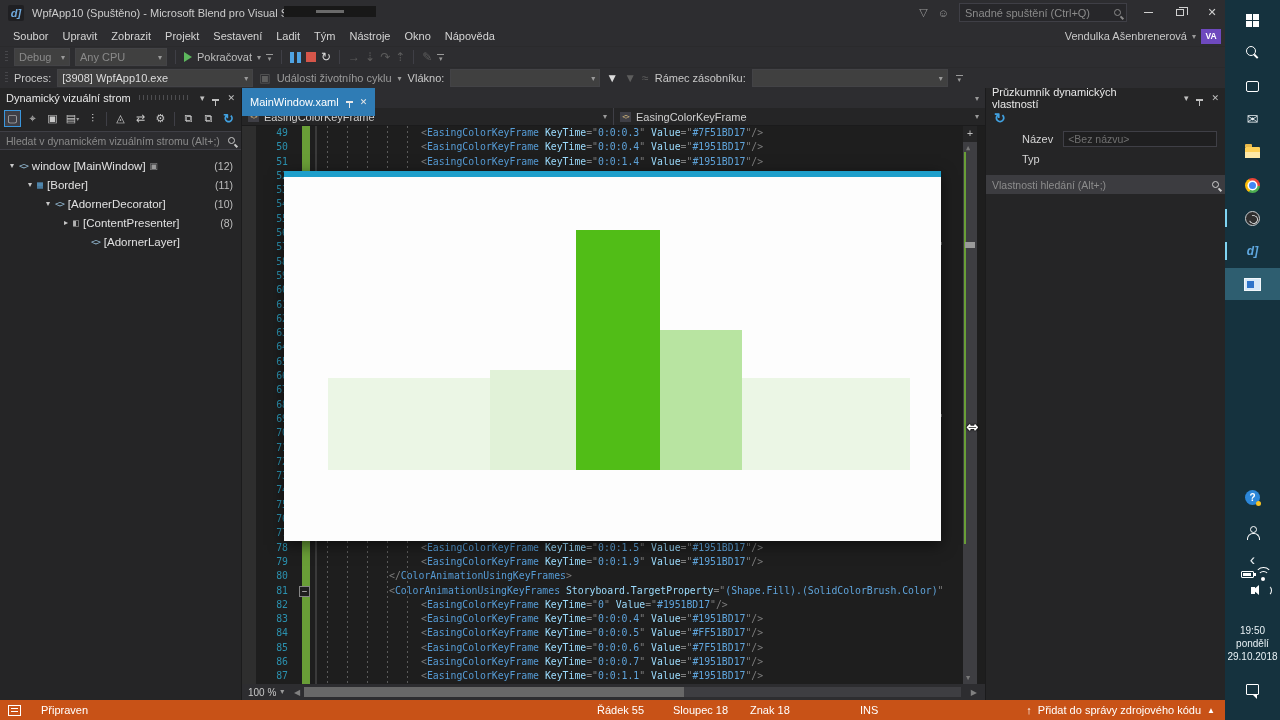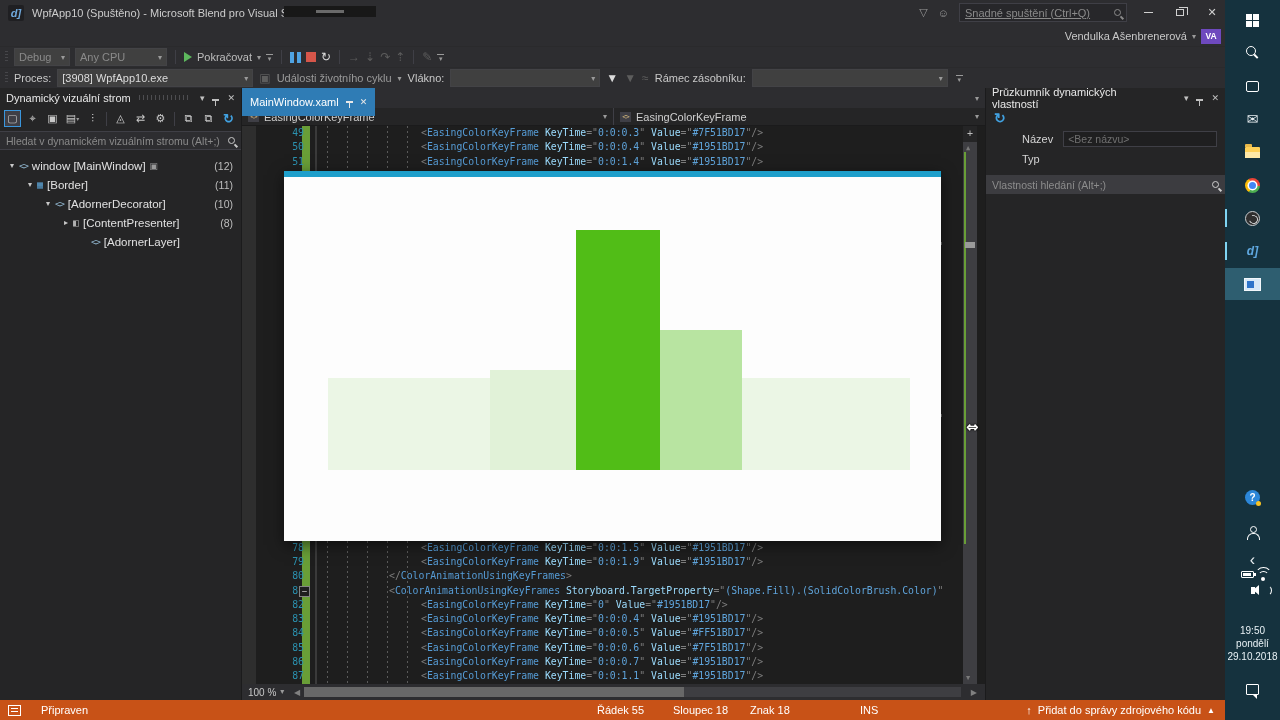--- a/index.html
+++ b/index.html
@@ -7,21 +7,21 @@
   body { font-family:"Liberation Sans", sans-serif; }
   .screen { position:relative; width:1280px; height:720px; overflow:hidden; background:#1e1e1e; }
 
   
   .vs { position:absolute; left:0; top:0; width:1225px; height:720px; background:#2d2d30; display:flex; flex-direction:column; }
 
   .titlebar { height:26px; display:flex; align-items:center; padding:0 4px 0 8px; color:#cccccc; font-size:11px; position:relative; }
   .app-logo { width:16px; height:16px; background:#1f1f22; color:#6fa8dc; font-weight:bold; font-style:italic; font-size:11px; display:flex; align-items:center; justify-content:center; margin-right:8px; border-radius:2px; }
   .tb-right { position:absolute; right:2px; top:3px; display:flex; align-items:center; gap:10px; }
   .tb-ic { color:#9a9a9a; font-size:11px; }
-  .qsearch { width:168px; height:19px; background:#27272a; border:1px solid #3f3f46; color:#8a8a8a; font-size:11px; display:flex; align-items:center; padding:0 5px; justify-content:space-between;text-decoration:underline; }
+  .qsearch { width:168px; height:19px; background:#27272a; border:1px solid #3f3f46; color:#8a8a8a; font-size:11px; display:flex; align-items:center; padding:0 5px; justify-content:space-between; }
   .winbtn { width:22px; height:18px; display:flex; align-items:center; justify-content:center; color:#d0d0d0; font-size:11px; }
   .min-glyph { width:9px; height:1px; background:#d0d0d0; display:inline-block; }
   .restore-glyph { width:8px; height:7px; border:1px solid #d0d0d0; position:relative; display:inline-block; }
   .restore-glyph::before { content:''; position:absolute; left:2px; top:-3px; width:8px; height:7px; border:1px solid #d0d0d0; border-left:none; border-bottom:none; }
 
   .menubar { height:20px; display:flex; align-items:center; padding-left:6px; color:#d4d4d4; font-size:11px; position:relative; }
   .menu-item { padding:2px 7px; cursor:default; }
   .mb-right { position:absolute; right:4px; display:flex; align-items:center; gap:5px; color:#c8c8c8; }
   .avatar { width:20px; height:15px; background:#6e49be; color:#fff; font-size:8.5px; font-weight:bold; display:flex; align-items:center; justify-content:center; }
   .caret { font-size:8px; color:#9a9a9a; }
@@ -78,21 +78,21 @@
   .crumbs { height:18px; background:#252526; border-bottom:1px solid #1b1b1c; display:flex; }
   .crumb { flex:1; display:flex; align-items:center; gap:5px; padding:0 6px; color:#cfcfcf; font-size:11px; border-right:1px solid #3f3f46; }
   .crumb-ic { width:11px; height:10px; background:#3f3f46; color:#d7ba7d; font-size:7px; line-height:10px; text-align:center; font-family:"DejaVu Sans Mono",monospace; letter-spacing:-1px; }
   .crumb .caret { margin-left:auto; }
   .code { flex:1; position:relative; overflow:hidden; font-family:"DejaVu Sans Mono",monospace; font-size:9.8px; }
   .margin-strip { position:absolute; left:0; top:0; bottom:0; width:14px; background:#2e2e2e; }
   .green-strip { position:absolute; left:60px; top:0; bottom:0; width:8px; background:#699e37; }
   .guide-solid { position:absolute; left:73px; top:0; bottom:0; width:2px; background:#3a3a3a; }
   .guide { position:absolute; top:0; bottom:0; width:1px; background:repeating-linear-gradient(180deg,#5a5a5a 0 2px,transparent 2px 5px); }
   .code-line { position:relative; height:14.3px; line-height:14.3px; white-space:pre; }
-  .lnum { position:absolute; left:16px; width:46px; text-align:right; color:#2b91af; }
+  .lnum { position:absolute; left:0; width:46px; text-align:right; color:#2b91af; }
   .ltext { position:absolute; }
   .ct-p { color:#7e7e7e; } .ct-t { color:#569cd6; } .ct-a { color:#9cdcfe; } .ct-v { color:#5fa4db; }
   .fold { position:absolute; left:57px; top:2px; width:11px; height:11px; border:1px solid #848484; background:#1e1e1e; color:#c8c8c8; font-size:9px; line-height:9px; text-align:center; z-index:2; }
   .vscroll { position:absolute; right:8px; top:0; bottom:0; width:14px; background:#3e3e42; }
   .vscroll .splitbox { position:absolute; top:0; left:0; width:14px; height:16px; background:#252526; color:#bdbdbd; font-size:10px; text-align:center; line-height:15px; }
   .vscroll .uparr { position:absolute; top:18px; left:3px; color:#7a7a7a; font-size:7px; }
   .vscroll .dnarr { position:absolute; bottom:2px; left:3px; color:#7a7a7a; font-size:7px; }
   .vscroll .map { position:absolute; left:1px; top:26px; width:2px; height:392px; background:#699e37; }
   .vscroll .vthumb { position:absolute; left:2px; top:116px; width:10px; height:6px; background:#9a9a9a; }
   .hbar { height:16px; background:#2d2d30; display:flex; align-items:center; font-size:10px; color:#c8c8c8; position:relative; }
@@ -186,20 +186,32 @@
             <span class="min-glyph"></span>
           </span>
         <span class="winbtn">
             <span class="restore-glyph"></span>
           </span>
         <span class="winbtn">✕</span>
       </div>
     </div>
 
     <div class="menubar">
+      <span style="display:flex;">
+          <span class="menu-item">Soubor</span>
+          <span class="menu-item">Upravit</span>
+          <span class="menu-item">Zobrazit</span>
+          <span class="menu-item">Projekt</span>
+          <span class="menu-item">Sestavení</span>
+          <span class="menu-item">Ladit</span>
+          <span class="menu-item">Tým</span>
+          <span class="menu-item">Nástroje</span>
+          <span class="menu-item">Okno</span>
+          <span class="menu-item">Nápověda</span>
+        </span>
       <div class="mb-right">
         <span>Vendulka Ašenbrenerová</span>
         <span class="caret">▾</span>
         <span class="avatar">VA</span>
       </div>
     </div>
 
     <div class="toolbar">
       <span class="grip"></span>
       <div class="combo" style="width:56px">

